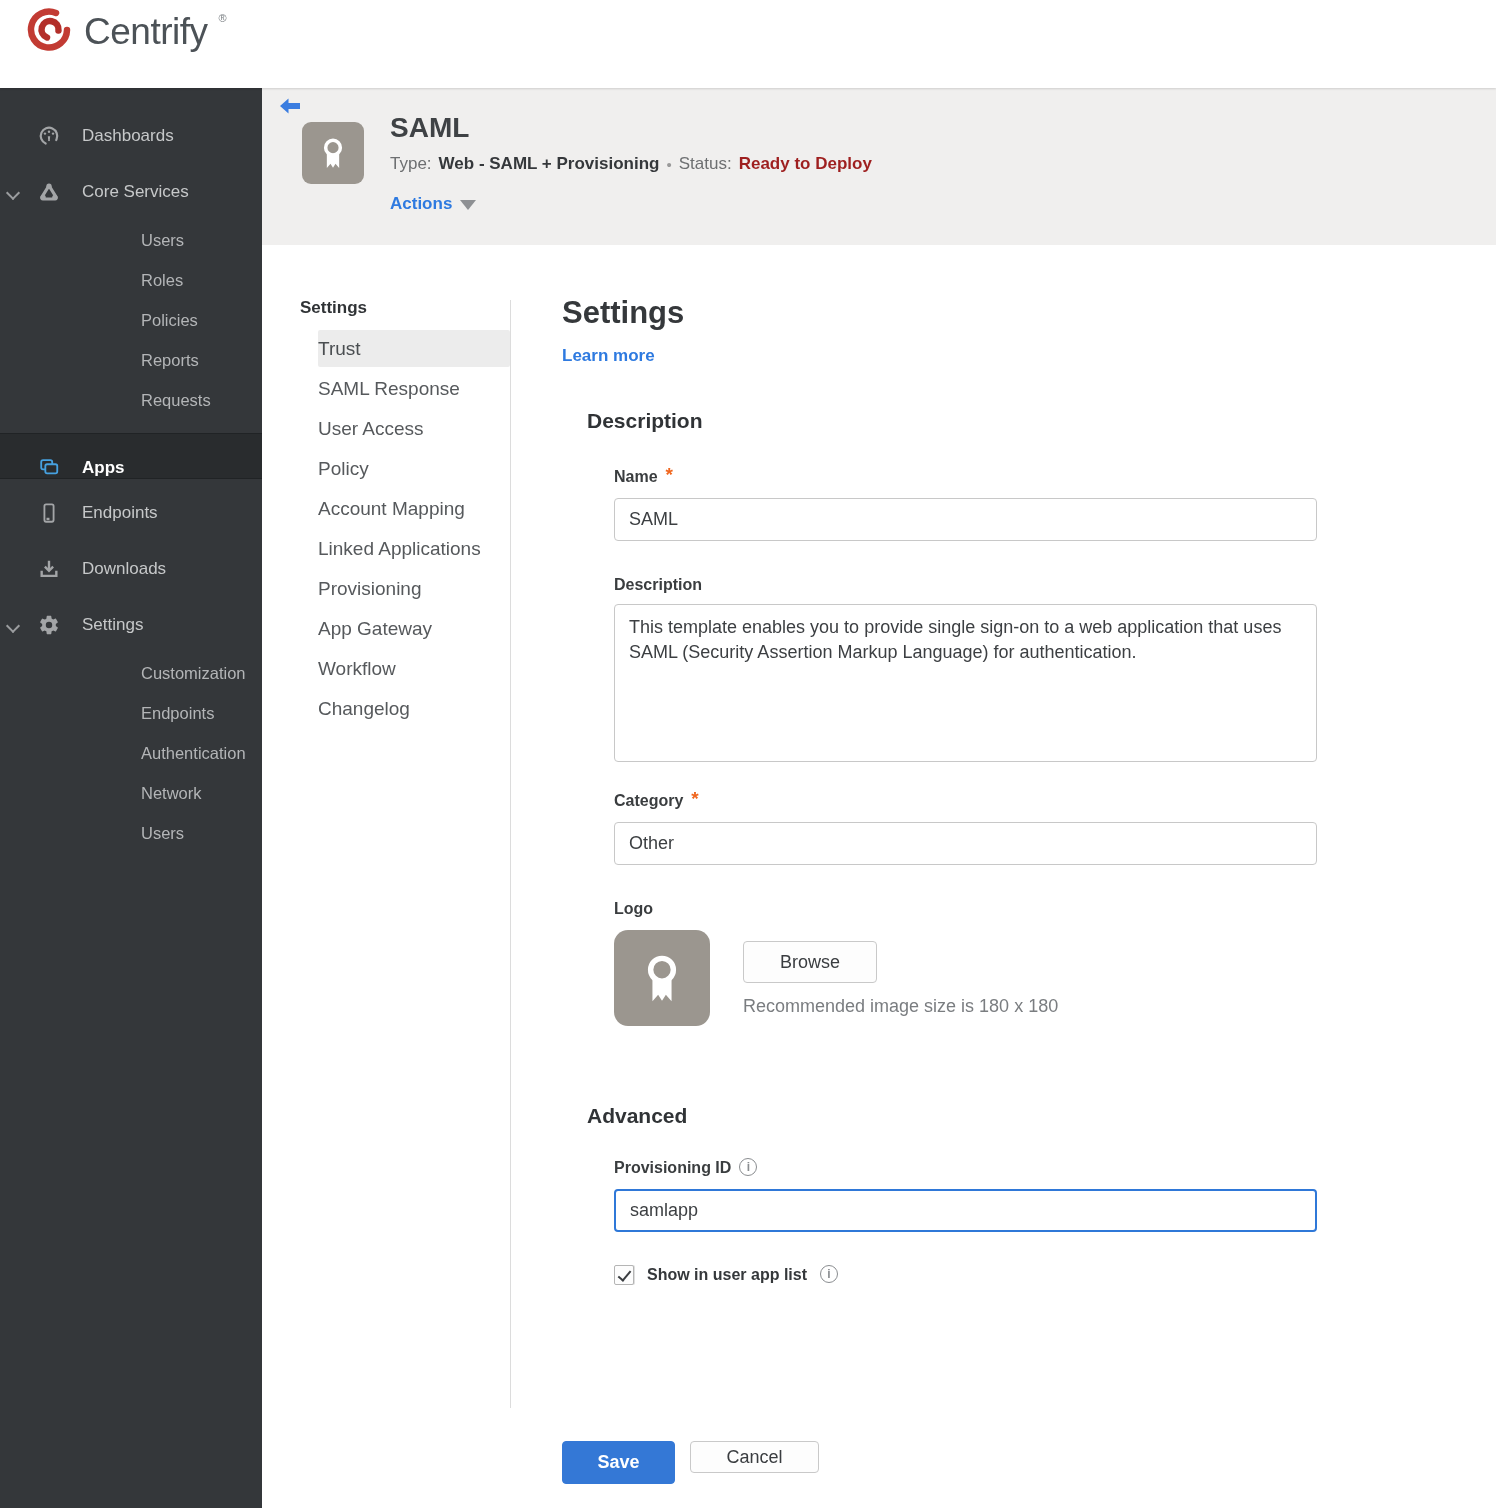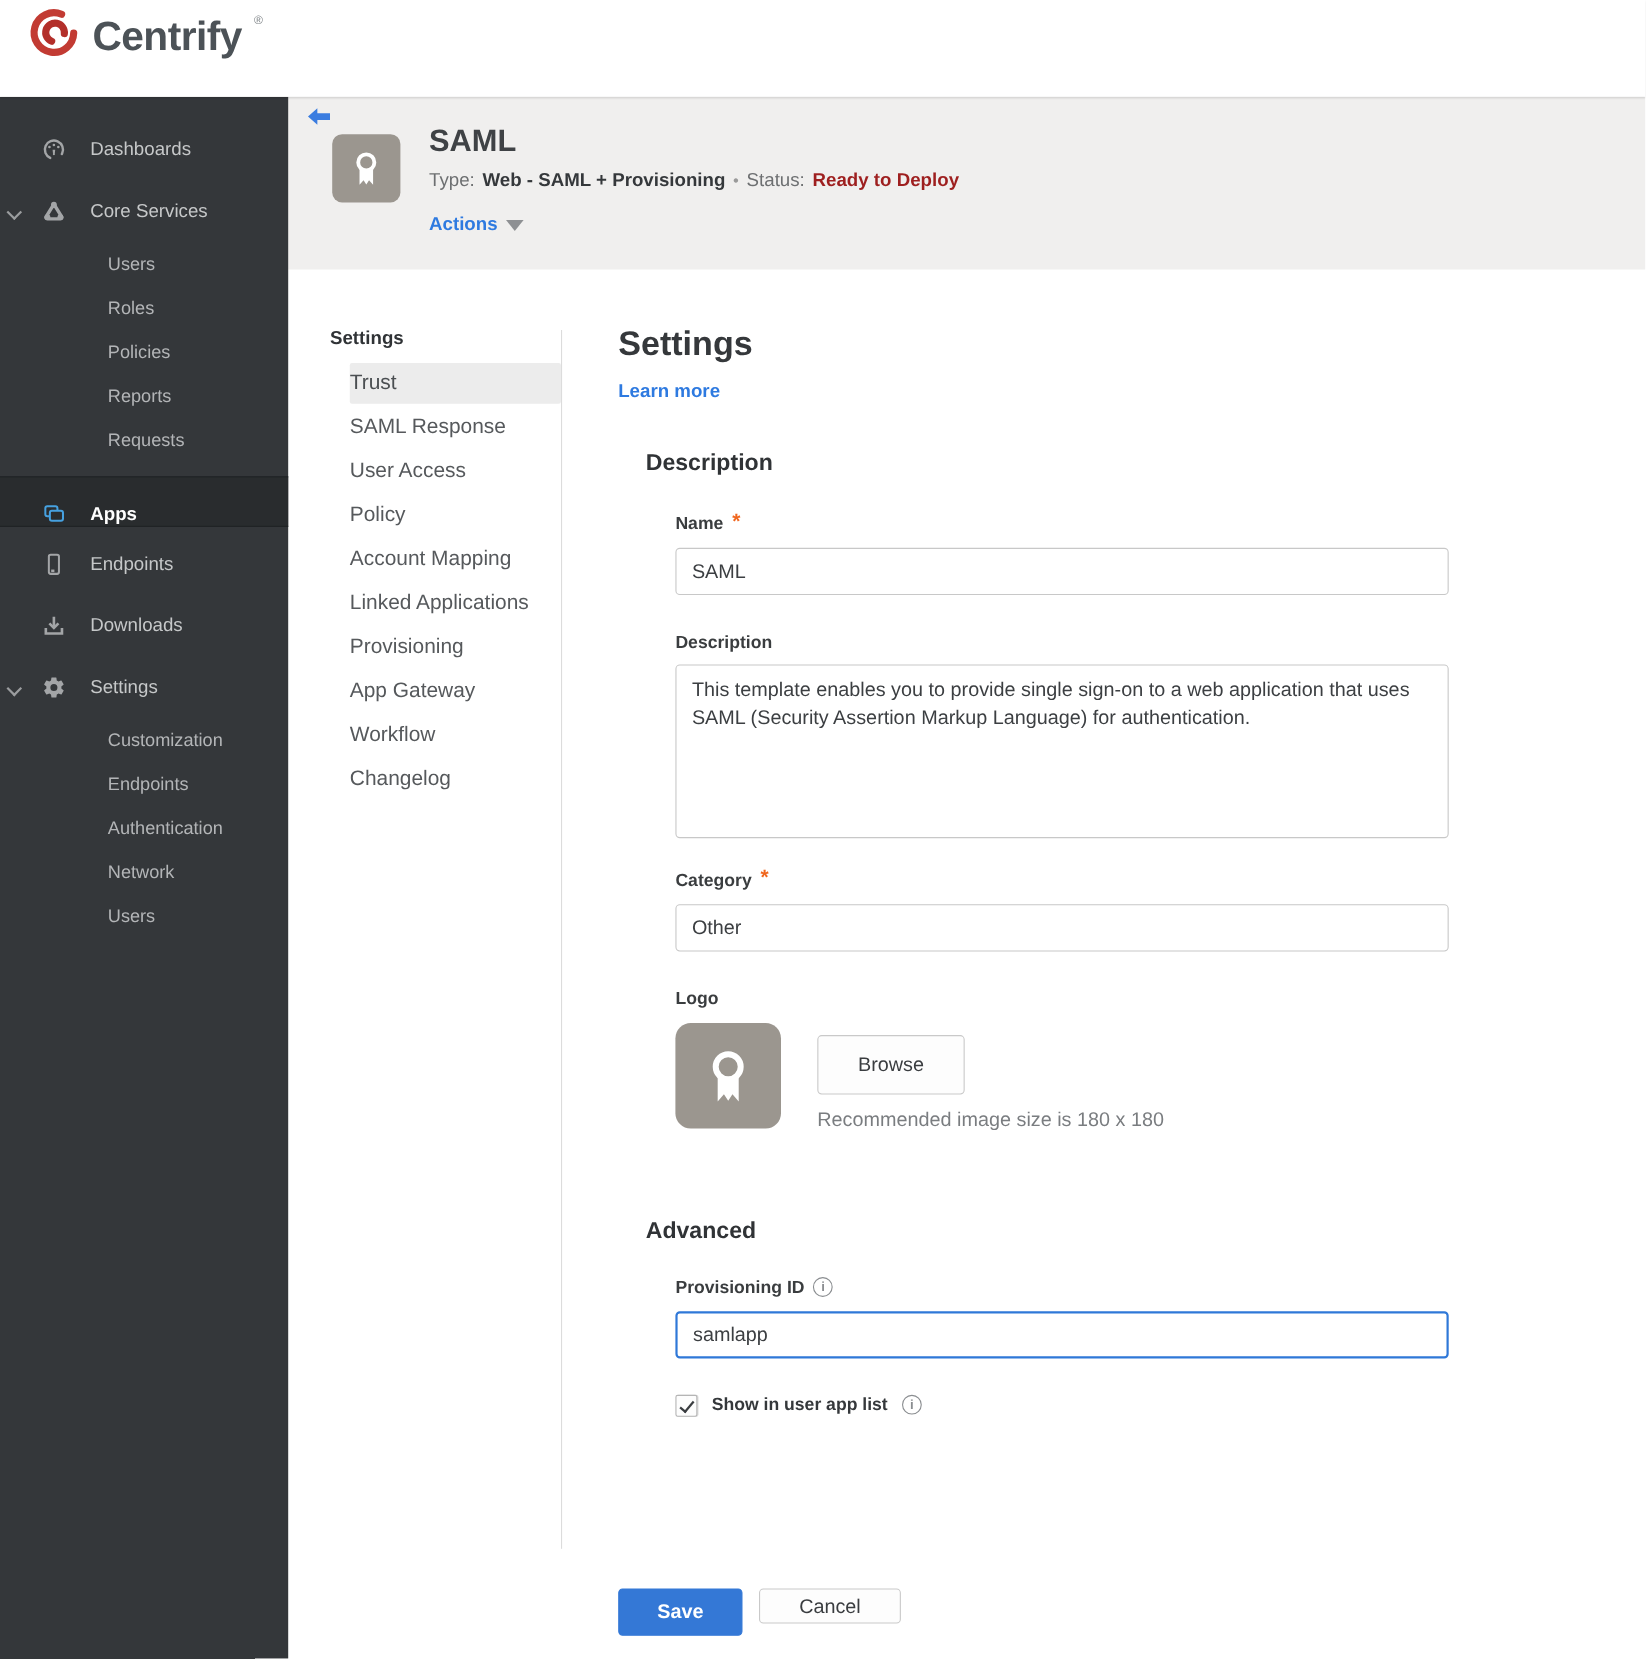--- a/index.html
+++ b/index.html
@@ -3,36 +3,36 @@
 <meta charset="utf-8">
 <style>
   html,body{margin:0;padding:0;background:#fff;}
   .page{position:relative;width:1496px;height:1508px;font-family:"Liberation Sans",sans-serif;
         color:#3a3d40;overflow:hidden;background:#fff;}
 
   
   .topbar{position:absolute;left:0;top:0;width:1496px;height:88px;background:#fff;
           box-shadow:0 1px 2px rgba(0,0,0,.14);z-index:5;}
   .brand{position:absolute;left:26px;top:6px;display:flex;align-items:center;gap:10px;}
-  .brand-name{font-size:37px;font-weight:700;color:#4c5257;letter-spacing:-0.5px;}
+  .brand-name{font-size:37px;font-weight:400;color:#4c5257;letter-spacing:-0.5px;}
   .brand-reg{font-size:11px;color:#7c8185;vertical-align:top;position:relative;top:-14px;left:1px;}
 
   
   .sidebar{position:absolute;left:0;top:88px;width:262px;height:1420px;background:#34373a;
            padding-top:20px;box-sizing:border-box;z-index:4;}
   .side-item{position:relative;height:56px;display:flex;align-items:center;padding-left:38px;
              gap:22px;color:#c6c8c9;font-size:17px;cursor:pointer;}
   .side-item .ico{width:22px;height:22px;color:#a3a5a7;flex:0 0 22px;display:flex;align-items:center;}
   .side-item.selected{height:44px;background:#292c2e;border-top:1px solid #202325;
                       border-bottom:1px solid #202325;color:#fff;font-weight:bold;margin-top:13px;align-items:flex-end;}
   .side-item.selected .ico{color:#46a1e0;}
   .side-item.pad6{margin-top:6px;}
   .chev{position:absolute;left:8px;top:24px;width:8px;height:8px;border-left:2px solid #9b9d9f;
         border-bottom:2px solid #9b9d9f;transform:rotate(-45deg);}
-  .side-item.selected + .group, .group{margin:0;}
+  .side-item.selected + .group, .group{margin:0;padding-left:43px;}
   .sub-item{height:40px;line-height:40px;padding-left:98px;color:#b3b5b7;font-size:16.5px;cursor:pointer;}
 
   
   .content{position:absolute;left:262px;top:88px;width:1234px;height:1420px;background:#fff;}
   .band{position:relative;height:157px;background:#f0efee;}
   .back-btn{position:absolute;left:16px;top:8px;width:24px;height:22px;cursor:pointer;}
   .app-ico{position:absolute;left:40px;top:34px;width:62px;height:62px;background:#9b968f;
            border-radius:9px;display:flex;align-items:center;justify-content:center;}
   .band-title{position:absolute;left:128px;top:24px;font-size:28px;font-weight:bold;color:#3f4245;}
   .band-meta{position:absolute;left:128px;top:66px;font-size:17px;color:#6d6f71;display:flex;gap:7px;align-items:center;}
@@ -67,21 +67,21 @@
               color:#3c3f42;font-family:"Liberation Sans",sans-serif;background:#fff;outline:none;}
   .text-input.focused{border:2px solid #2f78d8;}
   textarea.text-area{display:block;margin:10px 0 0 52px;width:703px;height:158px;box-sizing:border-box;
               border:1px solid #c8c8c8;border-radius:4px;padding:10px 14px;font-size:18px;line-height:25px;
               color:#3c3f42;font-family:"Liberation Sans",sans-serif;resize:none;outline:none;}
   .mt35{margin-top:35px;} .mt30{margin-top:30px;} .mt32{margin-top:32px;}
   .logo-row{margin:12px 0 0 52px;display:flex;align-items:flex-start;}
   .logo-box{width:96px;height:96px;background:#9b968f;border-radius:14px;display:flex;
             align-items:center;justify-content:center;flex:0 0 96px;}
   .logo-right{margin-left:33px;}
-  .browse-btn{width:134px;height:54px;background:#fdfdfd;border:1px solid #c9c9c9;border-radius:4px;
+  .browse-btn{width:134px;height:42px;background:#fdfdfd;border:1px solid #c9c9c9;border-radius:4px;
               font-size:18px;color:#3a3d40;font-family:"Liberation Sans",sans-serif;cursor:pointer;margin-top:11px;}
   .logo-hint{margin-top:13px;font-size:18px;color:#7a7d80;}
   .info-ico{display:inline-flex;width:18px;height:18px;border:1.6px solid #8a8d90;border-radius:50%;
             color:#8a8d90;font-size:12px;font-weight:bold;align-items:center;justify-content:center;
             box-sizing:border-box;cursor:pointer;position:relative;top:-1px;}
   .check-row{margin:33px 0 0 52px;display:flex;align-items:center;gap:13px;font-size:16px;
              font-weight:bold;color:#35383b;}
   .cbx{appearance:none;-webkit-appearance:none;width:20px;height:20px;margin:0;background:#fdfdfd;
        border:1px solid #b5b5b5;border-radius:2px;position:relative;cursor:pointer;box-shadow:1px 0 0 #dedede;}
   .cbx:checked::after{content:"";position:absolute;left:6px;top:1.5px;width:5px;height:11px;

